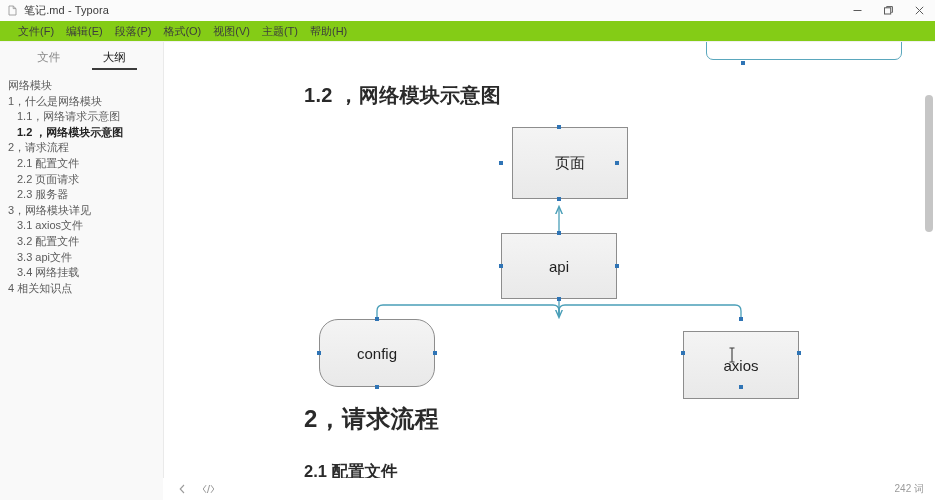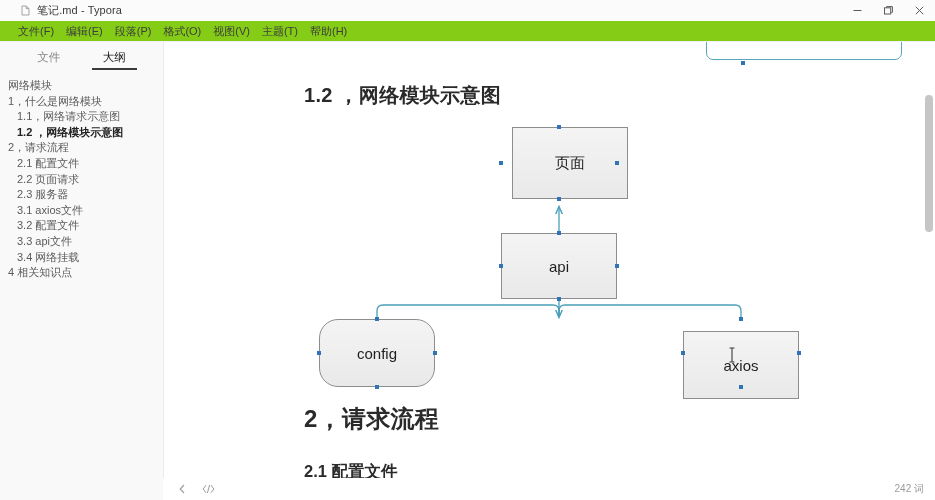--- a/index.html
+++ b/index.html
@@ -31,21 +31,21 @@
     background: #fbfbfb;
     display: flex;
     align-items: center;
     position: relative;
     font-size: 11px;
     color: #444;
   }
   .titlebar-left {
     display: flex;
     align-items: center;
-    padding-left: 20px;
+    padding-left: 7px;
     gap: 6px;
   }
   .app-icon {
     width: 11px;
     height: 11px;
     position: relative;
     display: inline-block;
   }
   .app-icon svg { display: block; }
   .title-text {
@@ -385,20 +385,21 @@
       </div>
       <div class="outline">
         <div class="outline-item lv1">网络模块</div>
         <div class="outline-item lv1">1，什么是网络模块</div>
         <div class="outline-item lv2">1.1，网络请求示意图</div>
         <div class="outline-item lv2 active">1.2 ，网络模块示意图</div>
         <div class="outline-item lv1">2，请求流程</div>
         <div class="outline-item lv2">2.1 配置文件</div>
         <div class="outline-item lv2">2.2 页面请求</div>
         <div class="outline-item lv2">2.3 服务器</div>
+        <div class="outline-item lv1">3，网络模块详见</div>
         <div class="outline-item lv2">3.1 axios文件</div>
         <div class="outline-item lv2">3.2 配置文件</div>
         <div class="outline-item lv2">3.3 api文件</div>
         <div class="outline-item lv2">3.4 网络挂载</div>
         <div class="outline-item lv1">4 相关知识点</div>
       </div>
     </div>
 
     <div class="main">
       <div class="content">

